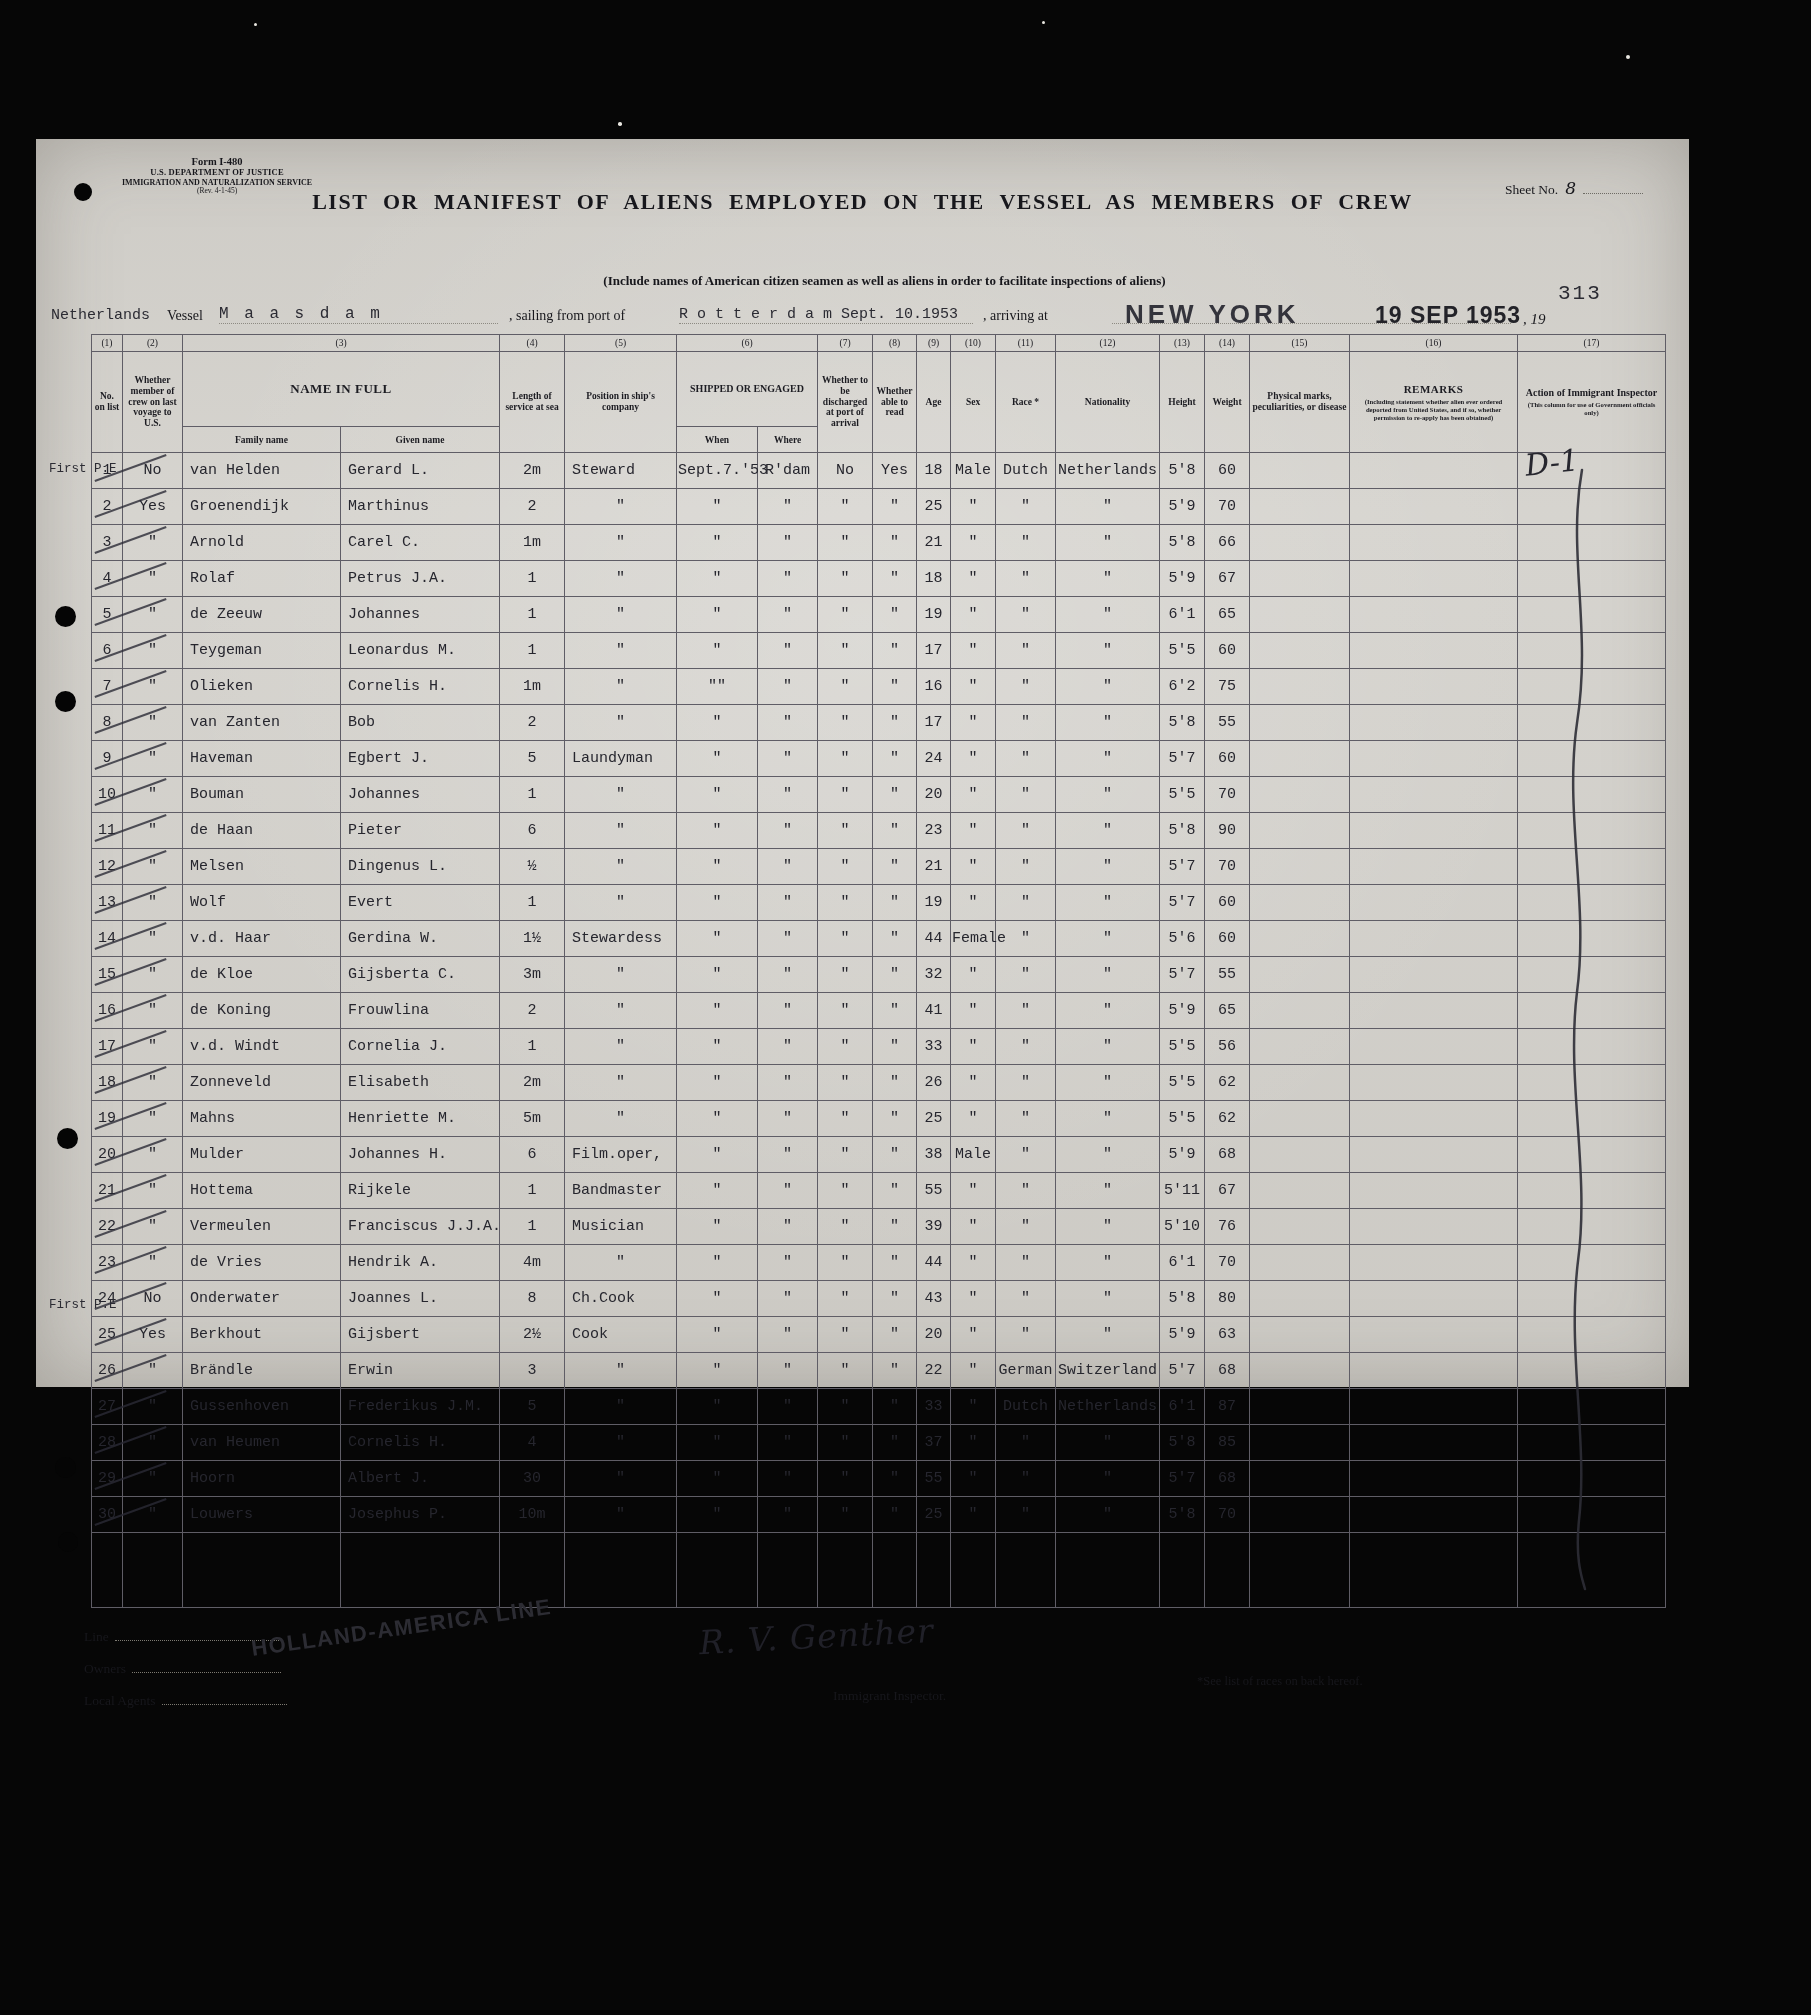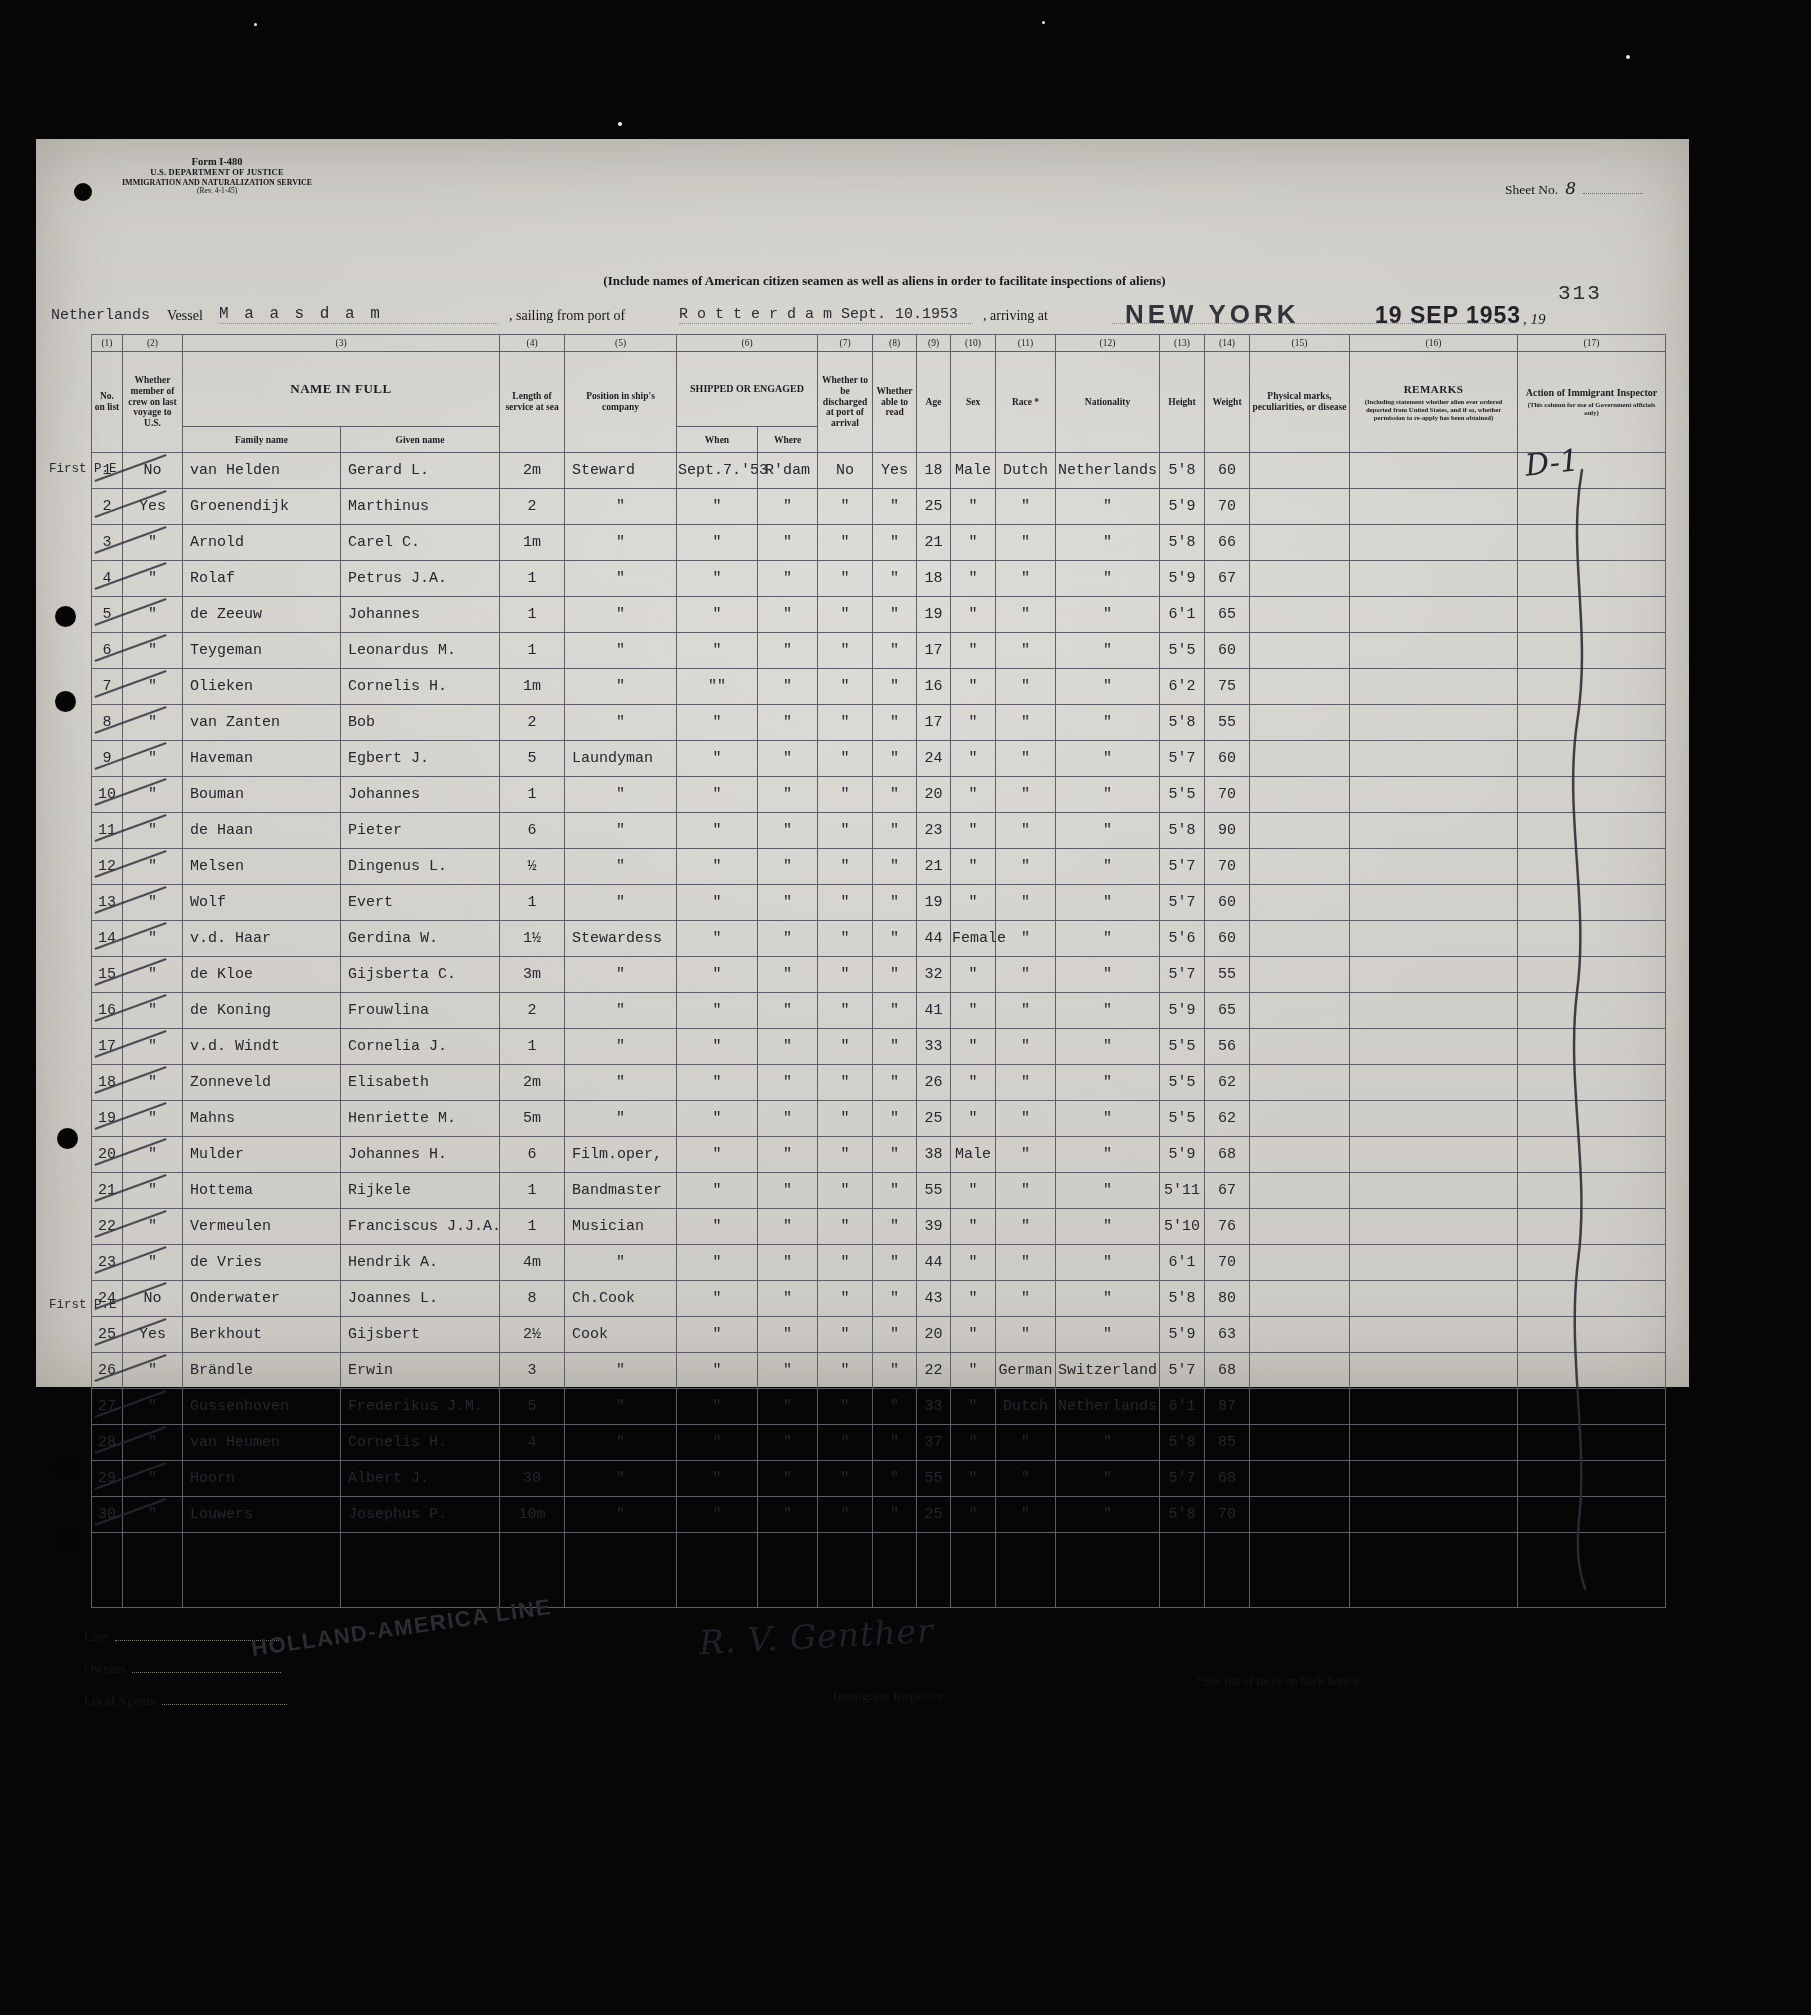--- a/index.html
+++ b/index.html
@@ -111,20 +111,21 @@
       <div class="l1">Form I-480</div>
       <div class="l2">U.S. DEPARTMENT OF JUSTICE</div>
       <div class="l3">IMMIGRATION AND NATURALIZATION SERVICE</div>
       <div class="l4">(Rev. 4-1-45)</div>
     </div>
 
     <div class="abs printed sheet-no">
       <span>Sheet No.</span><span class="num">8</span><span class="rule"></span>
     </div>
 
+    <div class="abs printed doc-title">LIST OR MANIFEST OF ALIENS EMPLOYED ON THE VESSEL AS MEMBERS OF CREW</div>
     <div class="abs printed doc-inc">(Include names of American citizen seamen as well as aliens in order to facilitate inspections of aliens)</div>
     <div class="abs typed stamp-313">313</div>
     <div class="abs printed year-suffix">, 19</div>
 
     <div class="abs typed v-country">Netherlands</div>
     <div class="abs printed v-label1">Vessel</div>
     <div class="abs typed v-name">M a a s d a m</div>
     <div class="u-line" style="left:183px; top:184px; width:279px;"></div>
     <div class="abs printed v-label2">, sailing from port of</div>
     <div class="abs typed v-port">R o t t e r d a m  Sept. 10.1953</div>

